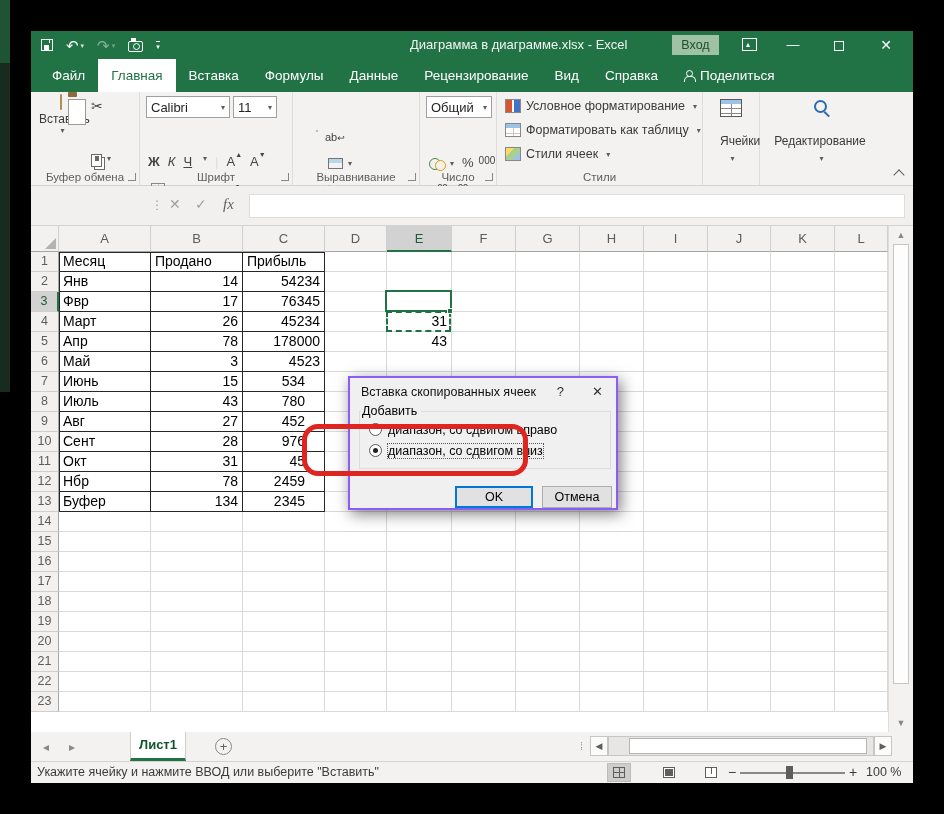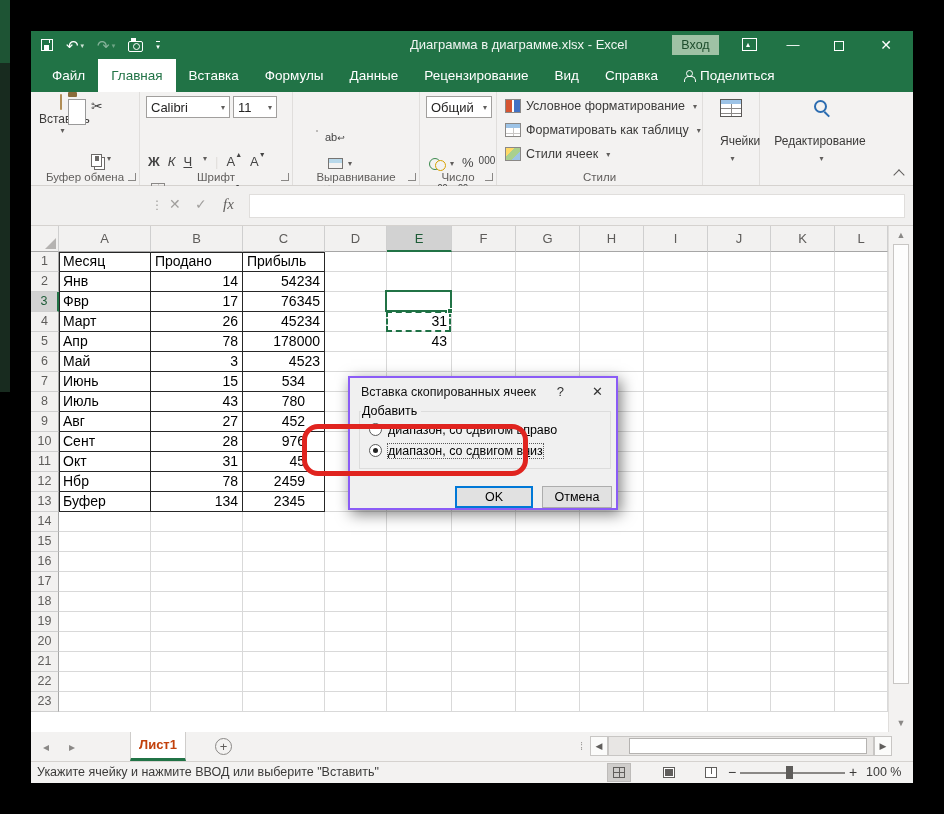--- a/index.html
+++ b/index.html
@@ -139,21 +139,21 @@
   .opt-label .ak { text-decoration:underline; }
   .opt-label.focus { outline:1px dotted #595959; }
   .dlg-btn { position:absolute; top:108px; height:22px; background:#e1e1e1; border:1px solid #adadad; font-size:12.5px; font-family:inherit; text-align:center; line-height:19px; }
   #dlg-ok { left:105px; width:78px; border:2px solid #0078d7; }
   #dlg-cancel { left:192px; width:70px; }
   #red-annotation { position:absolute; left:271px; top:393px; width:226px; height:52px; border:5px solid #e0241f; border-radius:16px; z-index:30; }
 
   
   #sheetbar { position:absolute; left:0; top:701px; width:882px; height:30px; background:#f3f2f1; border-bottom:1px solid #d5d2cf; }
   .navarr { position:absolute; top:8px; color:#8a8886; font-size:12px; }
-  #sheet-tab { position:absolute; left:99px; top:0; width:56px; height:29px; background:#fff; border-left:1px solid #cfcdcb; border-right:1px solid #cfcdcb; border-bottom:3px solid #217346; color:#c2410c; font-weight:bold; font-size:13px; text-align:center; line-height:26px; }
+  #sheet-tab { position:absolute; left:99px; top:0; width:56px; height:29px; background:#fff; border-left:1px solid #cfcdcb; border-right:1px solid #cfcdcb; border-bottom:3px solid #217346; color:#14532d; font-weight:bold; font-size:13px; text-align:center; line-height:26px; }
   #add-sheet { position:absolute; left:184px; top:6px; width:17px; height:17px; border:1px solid #8a8886; border-radius:50%; color:#605e5c; text-align:center; line-height:15px; font-size:13px; }
   .hs-dots { position:absolute; left:549px; top:8px; color:#a19f9d; font-size:11px; }
   #hscroll { position:absolute; left:559px; top:4px; width:302px; height:20px; }
   #hscroll .harr { position:absolute; top:0; width:18px; height:20px; border:1px solid #c8c6c4; background:#fbfbfa; color:#605e5c; font-size:9px; text-align:center; line-height:19px; }
   #hscroll .htrack { position:absolute; left:18px; width:266px; height:20px; background:#e8e6e4; border:1px solid #c8c6c4; }
   #hscroll .hthumb { position:absolute; left:20px; top:1px; width:238px; height:16px; background:#fff; border:1px solid #b5b3b1; }
 
   
   #statusbar { position:absolute; left:0; top:731px; width:882px; height:21px; background:#f3f2f1; font-size:12.5px; color:#3b3a39; }
   #status-msg { position:absolute; left:6px; top:3px; }

